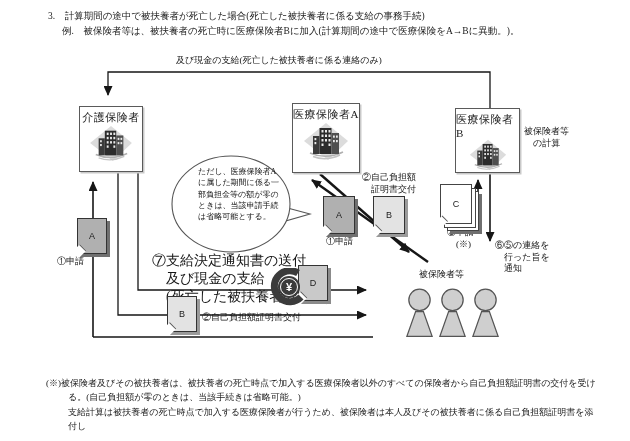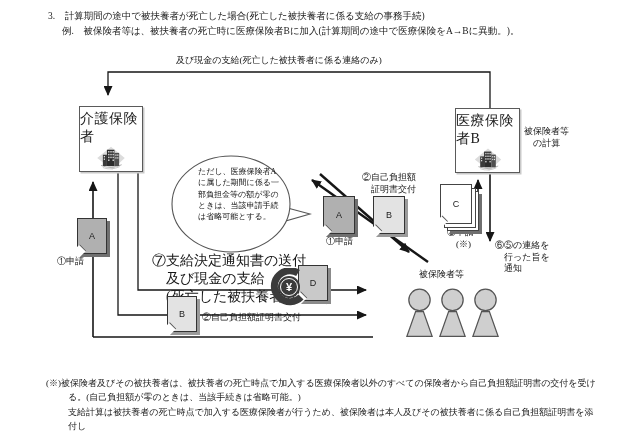--- a/index.html
+++ b/index.html
@@ -17,21 +17,21 @@
   .lbl-s1-mid{left:326px;top:236px;}
   .lbl-s2-mid{left:362px;top:172px;}
   .lbl-s7{left:152px;top:252px;font-size:14px;}
   .lbl-s1-left{left:57px;top:256px;}
   .lbl-s2-left{left:202px;top:312px;}
   .entity-box{position:absolute;background:#fff;border:1px solid #5a5a5a;box-shadow:1.5px 1.5px 0 #c9c9c9;
               display:flex;flex-direction:column;align-items:center;padding-top:3px;box-sizing:border-box;}
   .box-kaigo{left:79px;top:106px;width:64px;height:66px;}
   .box-iryoA{left:292px;top:103px;width:68px;height:70px;}
   .box-iryoB{left:455px;top:108px;width:65px;height:65px;}
-  .ename{font-size:14px;letter-spacing:.5px;}
+  .ename{font-size:11px;letter-spacing:.5px;}
   .doc{position:absolute;width:28px;height:34px;background:#c9c9c9;border:1px solid #333;
        box-shadow:3px 3px 0 #8b8b8b;display:flex;align-items:center;justify-content:center;
        font-size:9px;font-family:"Liberation Sans","DejaVu Sans",sans-serif;}
   .doc::before{content:"";position:absolute;left:-3px;bottom:-3px;width:9px;height:9px;background:#fff;
        border-top:1px solid #555;transform:rotate(45deg);}
   .doc--dark{background:#b0b0b0;box-shadow:3px 3px 0 #707070;}
   .doc--light{background:#e3e3e3;box-shadow:3px 3px 0 #9a9a9a;}
   .doc-a-mid{left:323px;top:196px;width:30px;height:36px;}
   .doc-b-mid{left:373px;top:196px;width:30px;height:36px;}
   .doc-d{left:298px;top:265px;}
@@ -129,20 +129,26 @@
   <div class="lbl lbl-s1-left">①申請</div>
   <div class="lbl lbl-s2-left">②自己負担額証明書交付</div>
   <div class="lbl lbl-insured">被保険者等</div>
 
   <div class="entity-box box-kaigo">
     <span class="ename">介護保険者</span>
     <svg width="44" height="38" viewBox="0 0 46 40">
         <use href="#building"></use>
       </svg>
   </div>
+  <div class="entity-box box-iryoA">
+    <span class="ename">医療保険者A</span>
+    <svg width="46" height="40" viewBox="0 0 46 40">
+        <use href="#building"></use>
+      </svg>
+  </div>
   <div class="entity-box box-iryoB">
     <span class="ename">医療保険者B</span>
     <svg width="44" height="38" viewBox="0 0 46 40">
         <use href="#building"></use>
       </svg>
   </div>
 
   <div class="doc doc--dark doc-a-left">
     <span>A</span>
   </div>

